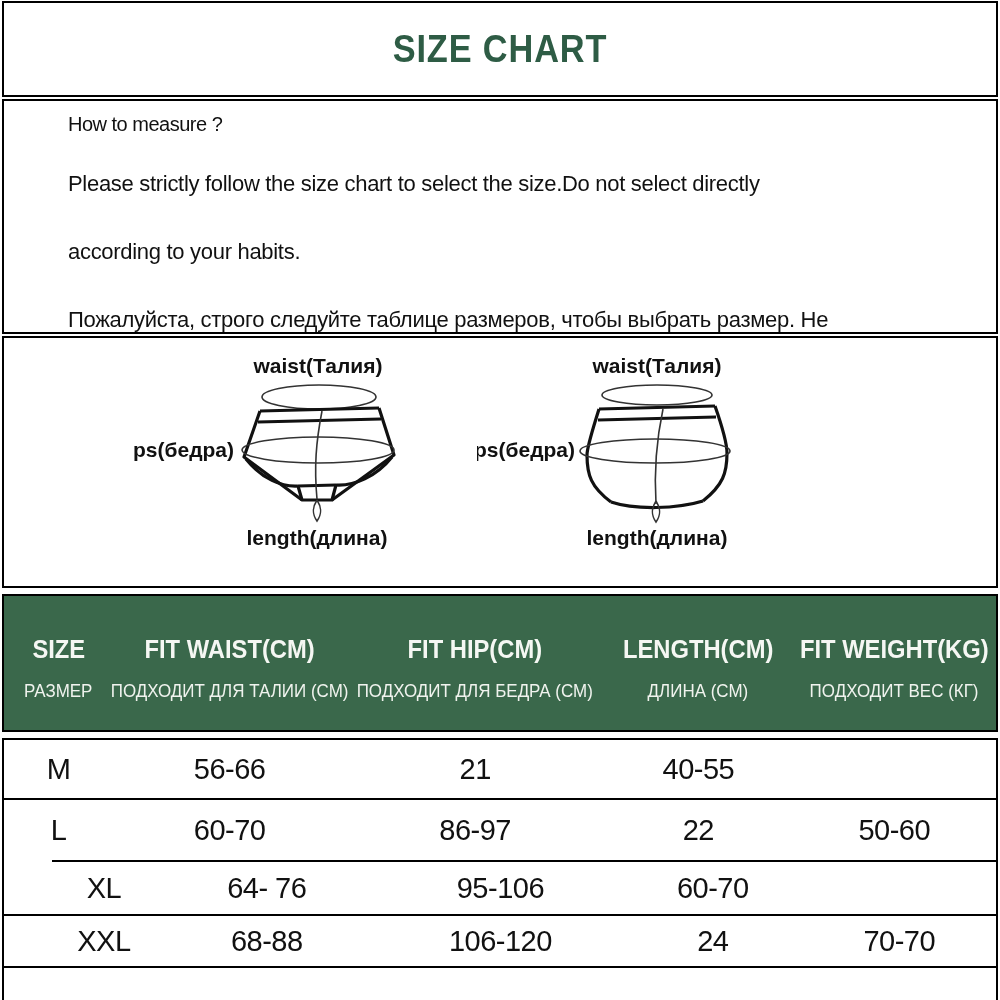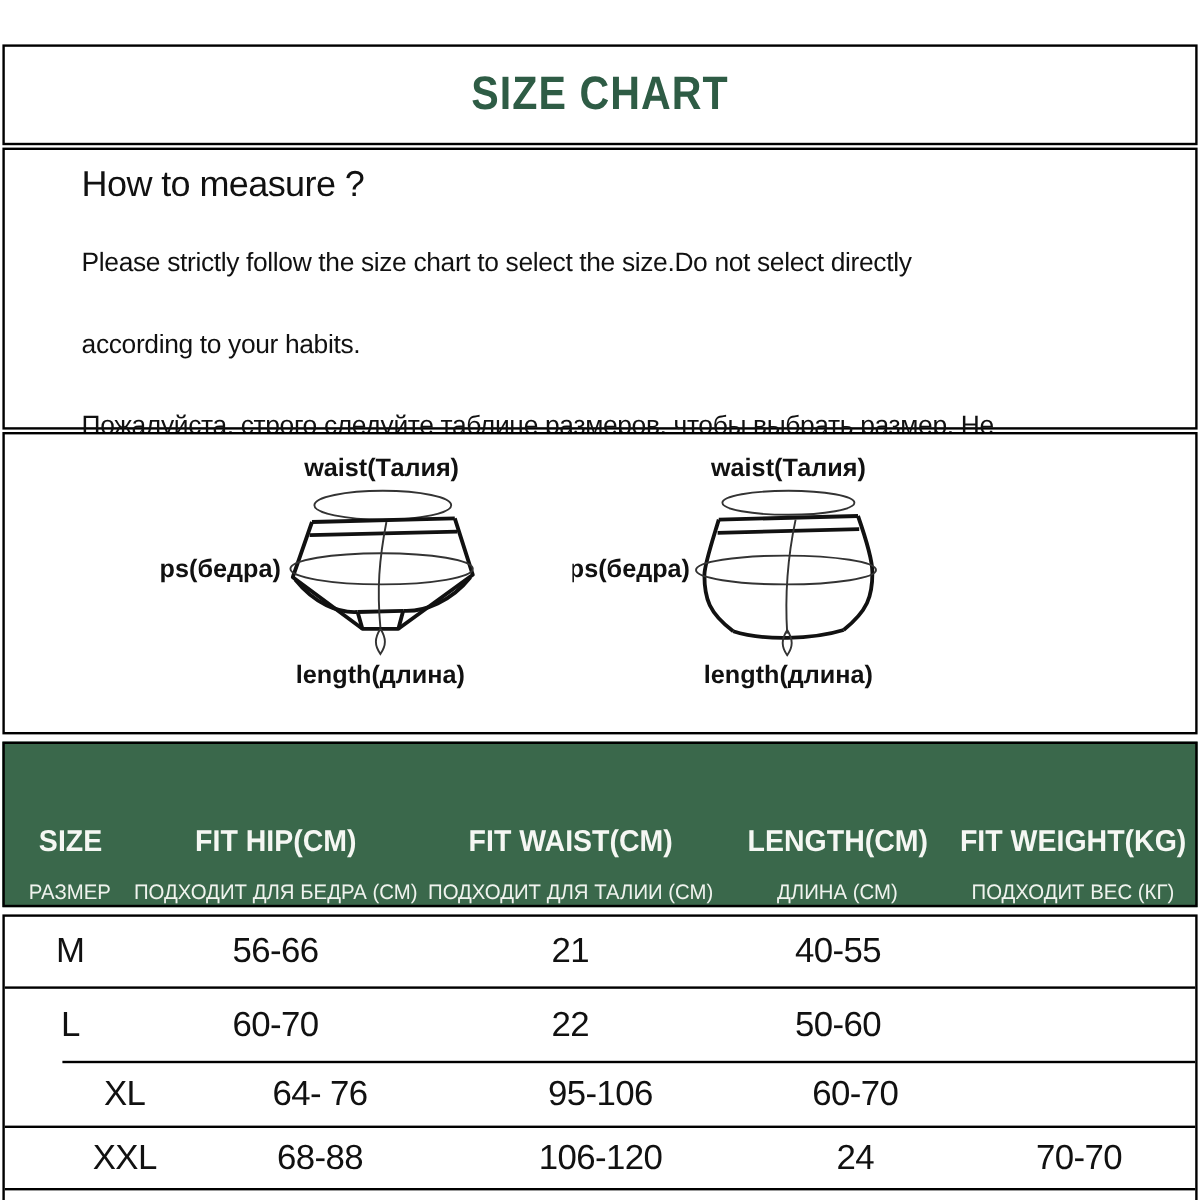--- a/index.html
+++ b/index.html
@@ -2,45 +2,45 @@
 <html><head>
 <meta charset="utf-8">
 <style>
   * { margin:0; padding:0; box-sizing:border-box; }
   body { background:#ffffff; font-family:"Liberation Sans", sans-serif; color:#111; }
   .page { width:1000px; height:1000px; background:#fff; padding:1px 2px; overflow:hidden; }
 
   .box { border:2px solid #000; background:#fff; }
 
   
-  .title-box { height:84px; display:flex; align-items:center; justify-content:center;margin-top:36px; }
+  .title-box { height:96px; display:flex; align-items:center; justify-content:center; }
   .title-text {
     color:#2e5c45; font-size:39px; font-weight:bold; letter-spacing:1px;
     transform:scaleX(0.88); white-space:nowrap;
   }
 
   
   .measure-box { height:235px; margin-top:2px; padding:12px 64px 0 64px; }
-  .measure-heading { font-size:30px; font-weight:400; letter-spacing:-0.5px; margin-bottom:14px; }
+  .measure-heading { font-size:20px; font-weight:400; letter-spacing:-0.5px; margin-bottom:14px; }
   .measure-line { font-size:22px; letter-spacing:-0.3px; line-height:40px; white-space:nowrap;margin-top:28px; }
 
   
   .diagram-box { height:252px; margin-top:2px; position:relative; overflow:hidden; }
   .fig { position:absolute; top:9px; }
   .fig-left  { left:128px; }
   .fig-right { left:473px; }
   svg text { font-family:"Liberation Sans", sans-serif; font-size:21px; font-weight:600; fill:#111; }
 
   
   .grid-cols { display:grid; grid-template-columns:11% 23.5% 26% 19% 20.5%; }
 
   .table-header {
     height:138px; margin-top:6px; background:#3a684b; border:2px solid #000;
   }
-  .th { display:flex; flex-direction:column; align-items:center; justify-content:flex-end; gap:17px; padding-top:10px; }
+  .th { display:flex; flex-direction:column; align-items:center; justify-content:center; gap:17px; padding-top:10px; }
   .th .en { color:#f5f7f3; font-size:25px; font-weight:bold; transform:scaleX(0.95); white-space:nowrap; }
   .th .ru { color:#f0f3ee; font-size:17.5px; transform:scaleX(0.97); white-space:nowrap; }
 
   .table-body { height:276px; margin-top:6px; border:2px solid #000; }
   .tr { align-items:center; }
   .tr + .tr { border-top:2px solid #000; }
   .row-m   { height:58px; }
   .row-l   { height:62px; }
   .row-xl  { height:54px;margin-left:48px; }
   .row-xxl { height:52px;padding-left:48px; }
@@ -103,26 +103,26 @@
       <text x="180" y="198" text-anchor="middle">length(длина)</text>
     </svg>
   </div>
 
   <div class="table-header grid-cols">
     <div class="th">
       <div class="en">SIZE</div>
       <div class="ru">РАЗМЕР</div>
     </div>
     <div class="th">
+      <div class="en">FIT WAIST(CM)</div>
+      <div class="ru">ПОДХОДИТ ДЛЯ ТАЛИИ (СМ)</div>
+    </div>
+    <div class="th">
       <div class="en">FIT HIP(CM)</div>
       <div class="ru">ПОДХОДИТ ДЛЯ БЕДРА (СМ)</div>
-    </div>
-    <div class="th">
-      <div class="en">FIT WAIST(CM)</div>
-      <div class="ru">ПОДХОДИТ ДЛЯ ТАЛИИ (СМ)</div>
     </div>
     <div class="th">
       <div class="en">LENGTH(CM)</div>
       <div class="ru">ДЛИНА (СМ)</div>
     </div>
     <div class="th">
       <div class="en">FIT WEIGHT(KG)</div>
       <div class="ru">ПОДХОДИТ ВЕС (КГ)</div>
     </div>
   </div>
@@ -130,20 +130,21 @@
   <div class="table-body">
     <div class="tr row-m grid-cols">
       <div class="td">M</div>
       <div class="td">56-66</div>
       <div class="td">21</div>
       <div class="td">40-55</div>
     </div>
     <div class="tr row-l grid-cols">
       <div class="td">L</div>
       <div class="td">60-70</div>
+      <div class="td">86-97</div>
       <div class="td">22</div>
       <div class="td">50-60</div>
     </div>
     <div class="tr row-xl grid-cols">
       <div class="td">XL</div>
       <div class="td">64- 76</div>
       <div class="td">95-106</div>
       <div class="td">60-70</div>
     </div>
     <div class="tr row-xxl grid-cols">

